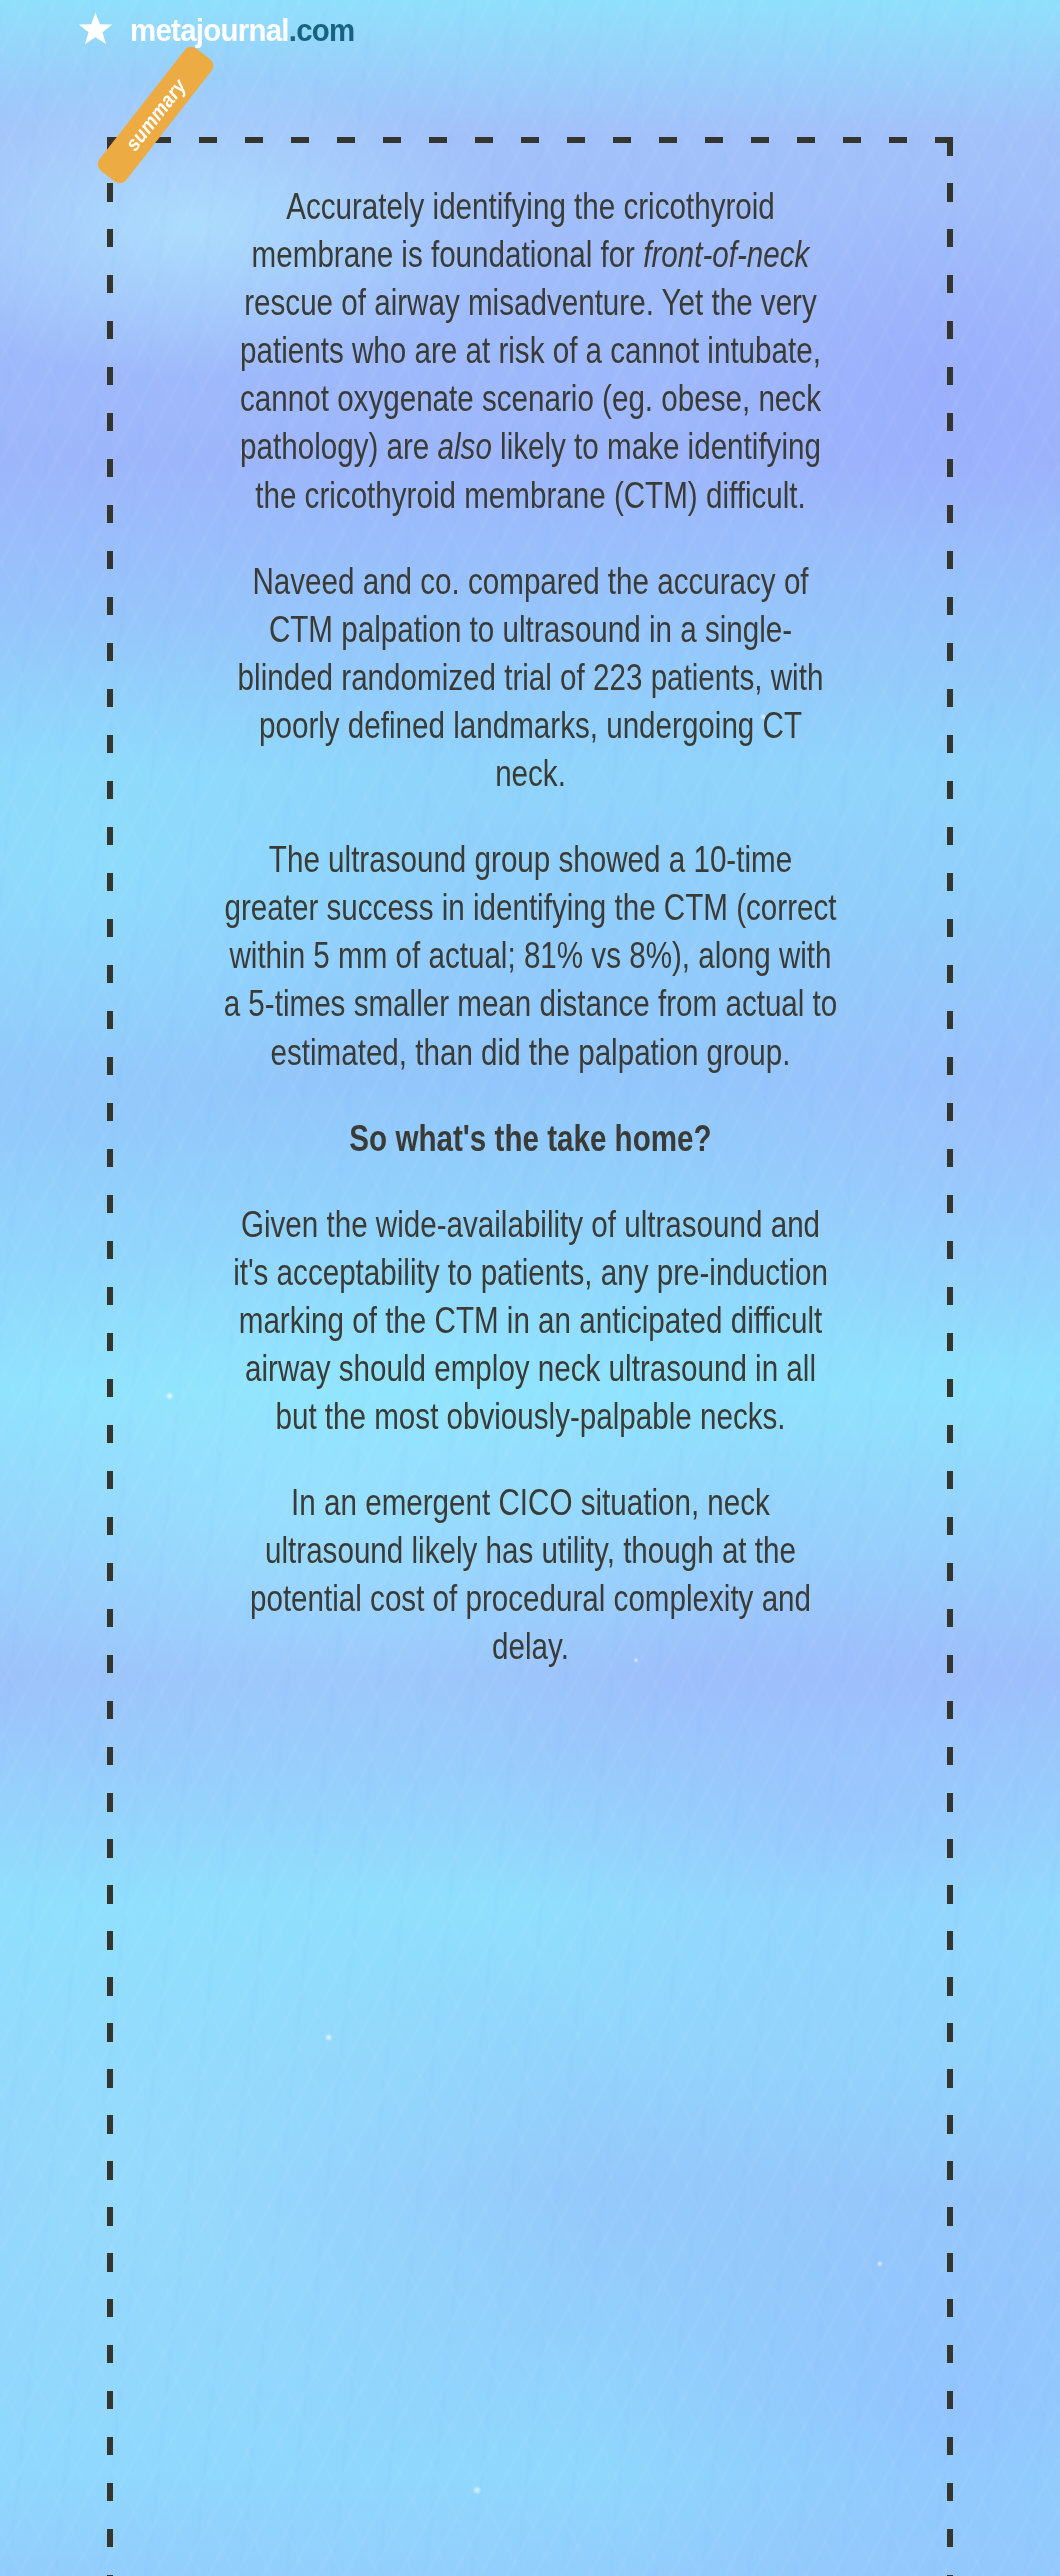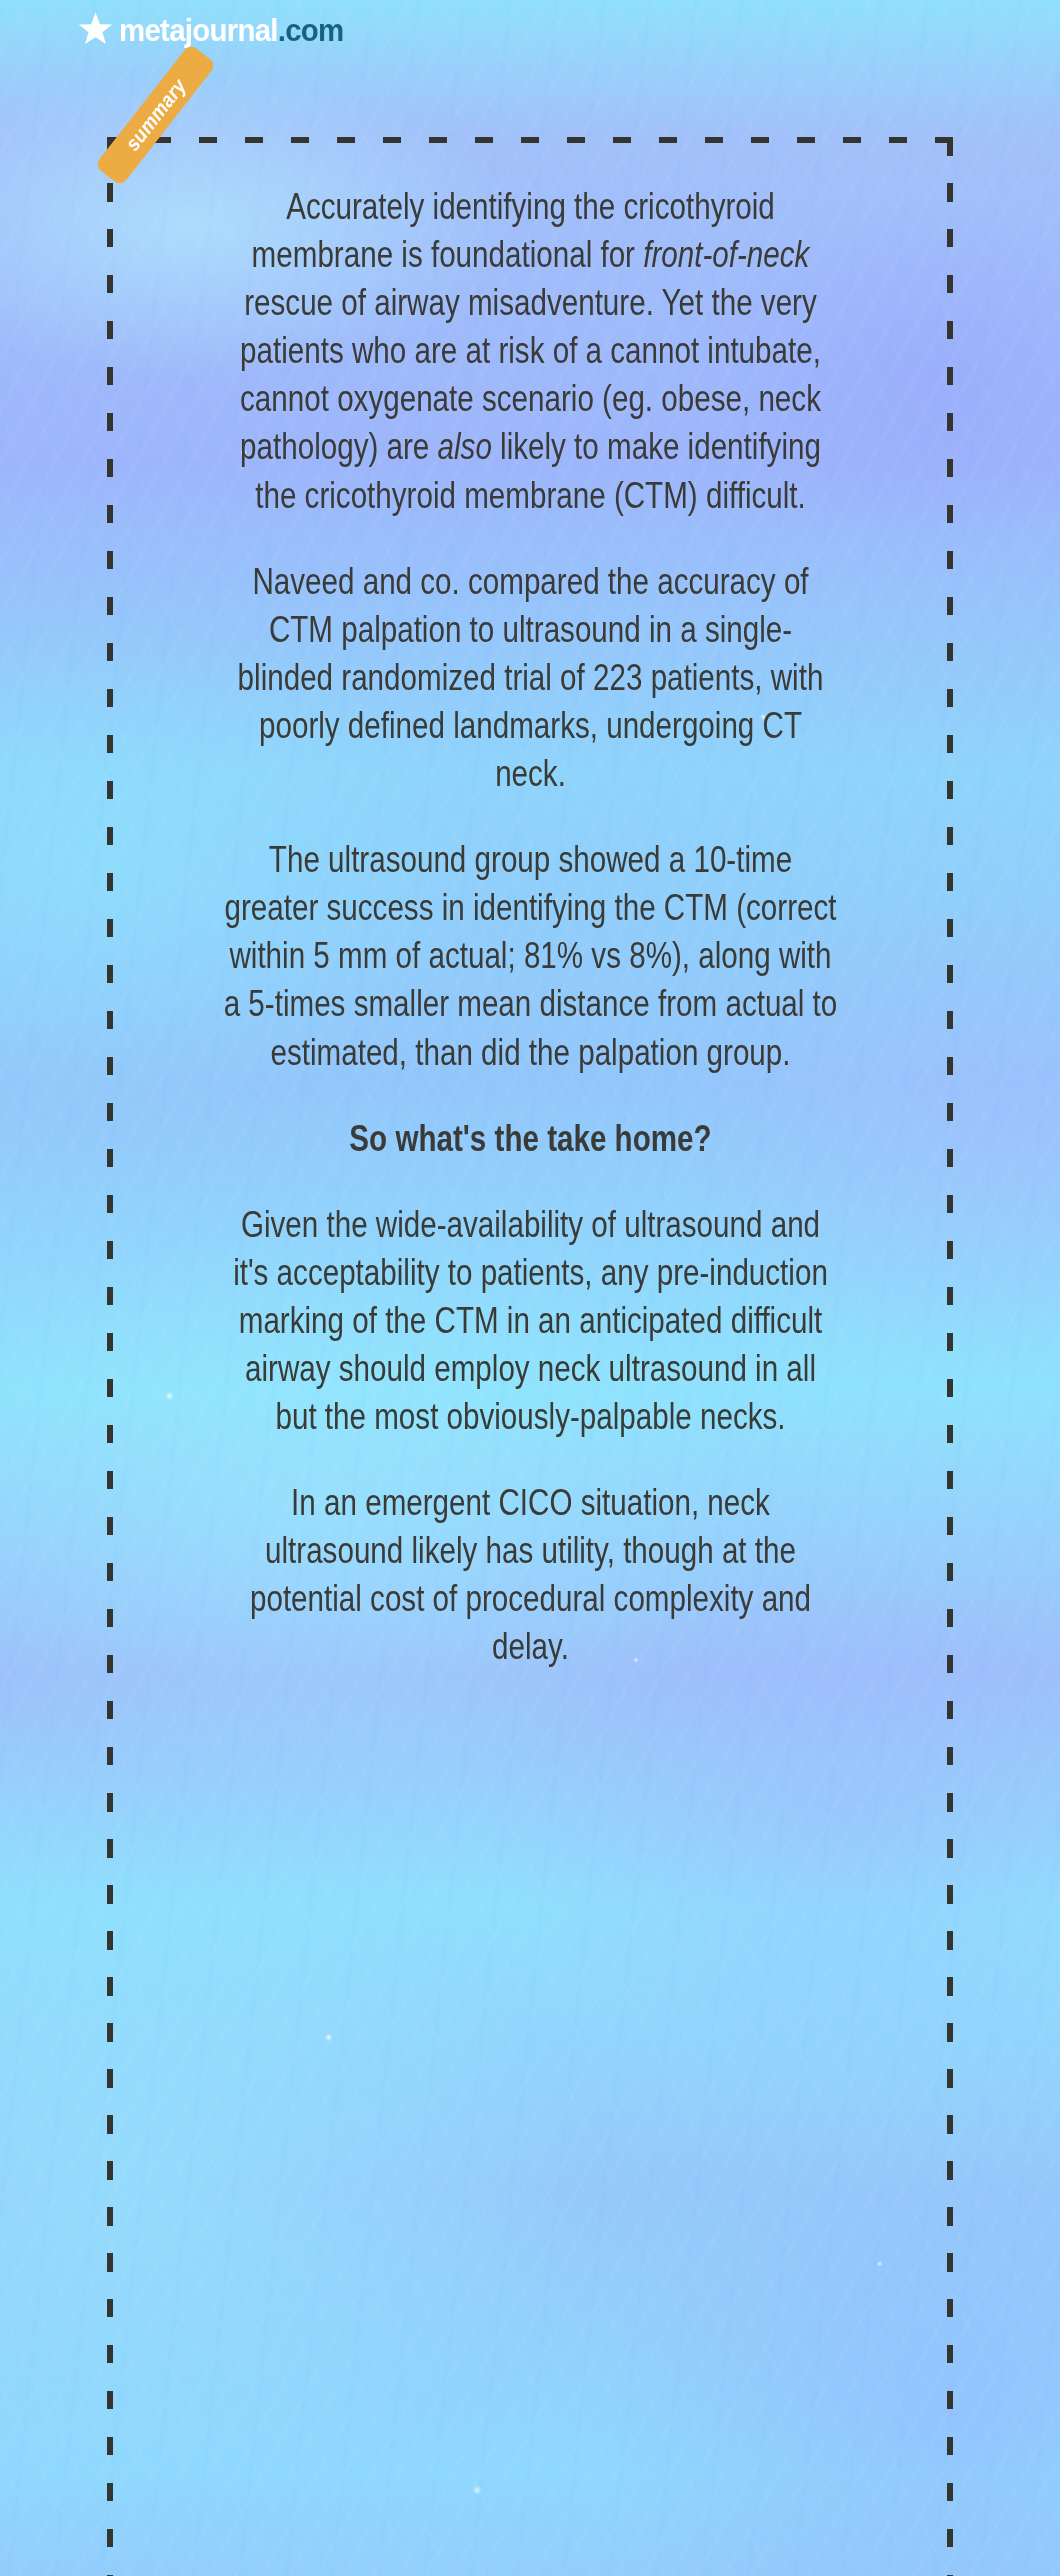--- a/index.html
+++ b/index.html
@@ -68,21 +68,21 @@
       radial-gradient(5.7px 5.7px at 31% 54%, rgba(255,255,255,.8), rgba(255,255,255,0) 70%),
       radial-gradient(4.6px 4.6px at 83% 60%, rgba(255,255,255,.7), rgba(255,255,255,0) 70%),
       radial-gradient(6.7px 6.7px at 45% 66%, rgba(255,255,255,.7), rgba(255,255,255,0) 70%),
       radial-gradient(4.6px 4.6px at 22% 73%, rgba(255,255,255,.65), rgba(255,255,255,0) 70%),
       radial-gradient(5.2px 5.2px at 66% 80%, rgba(255,255,255,.6), rgba(255,255,255,0) 70%);
   }
 
   
   #logo{
     position:absolute; left:77px; top:11.3px;
-    display:flex; align-items:center; gap:5px;
+    display:flex; align-items:center; gap:16px;
     z-index:6;
   }
   #logo .star{ width:37px; height:37px; display:block; }
   #logo .word{
     font-family:"Liberation Sans", sans-serif;
     font-weight:700;
     font-size:32px;
     letter-spacing:-0.8px;
     line-height:1;
     transform:scaleX(.92);

